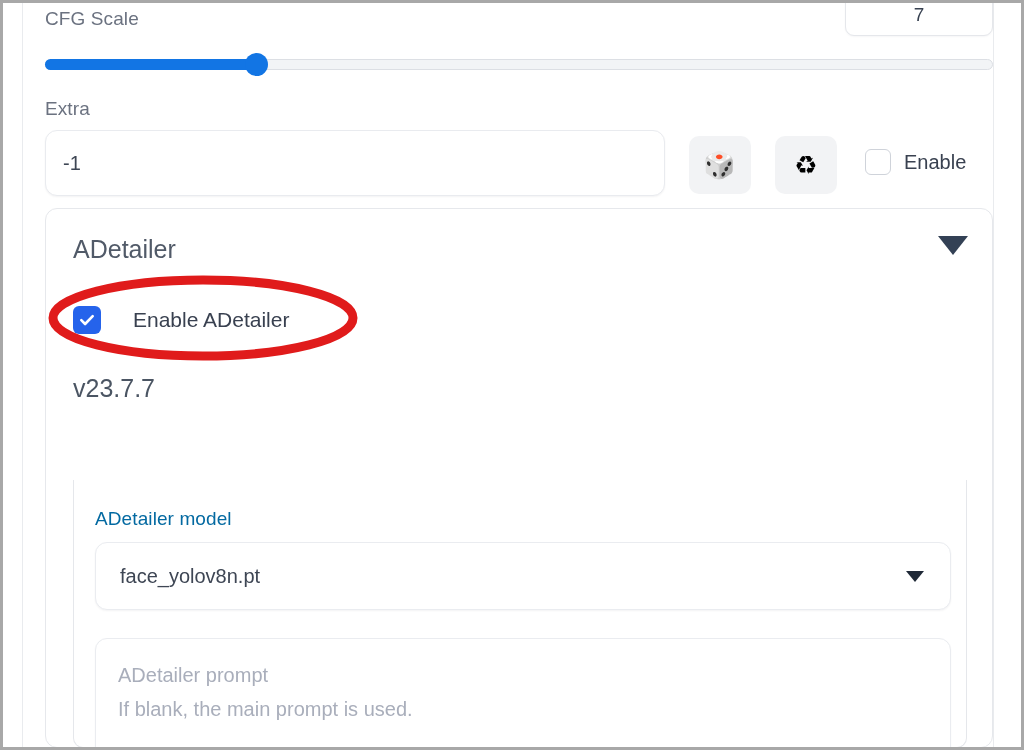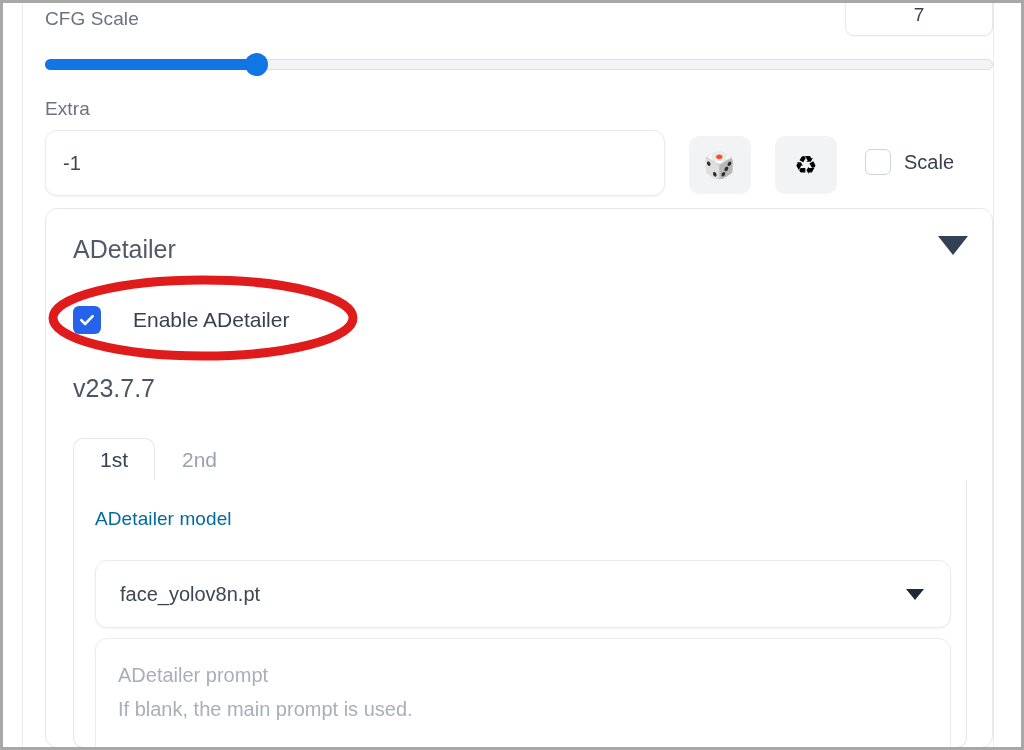--- a/index.html
+++ b/index.html
@@ -309,21 +309,20 @@
     box-sizing: border-box;
     border: 1px solid #eaecf0;
     border-radius: 12px;
     background: #ffffff;
     box-shadow: 0 1px 2px rgba(16,24,40,.05);
     display: flex;
     align-items: center;
     padding: 0 24px;
     font-size: 20px;
     color: #3e4654;
-    margin-top: 18px;
   }
   .select-caret {
     position: absolute;
     right: 26px;
     top: 50%;
     margin-top: -5px;
     width: 0;
     height: 0;
     border-left: 9px solid transparent;
     border-right: 9px solid transparent;
@@ -389,44 +388,40 @@
     <div class="field-label seed-label">Extra</div>
 
     <div class="seed-input">-1</div>
 
     <div class="icon-btn dice">🎲</div>
 
     <div class="icon-btn recycle">♻</div>
 
     <div class="extra-wrap">
       <div class="cb-empty"></div>
-      <div class="extra-label">Scale</div>
+      <div class="extra-label">Enable</div>
     </div>
 
     <div class="ad-panel">
 
       <div class="ad-title">ADetailer</div>
 
       <div class="ad-caret"></div>
 
       <div class="enable-row">
         <div class="cb-checked">
           <svg width="18" height="18" viewBox="0 0 18 18" aria-hidden="true">
             <path d="M3.3 9.2 L7.1 13 L14.7 5.2" fill="none" stroke="#ffffff" stroke-width="2.6" stroke-linecap="round" stroke-linejoin="round"></path>
           </svg>
         </div>
         <div class="enable-label">Enable ADetailer</div>
       </div>
 
       <div class="ad-version">v23.7.7</div>
 
-      <div class="tabbar">
-        <div class="tab active">1st</div>
-        <div class="tab">2nd</div>
-      </div>
 
       <div class="tabpanel">
 
         <div class="field-label model-label">ADetailer model</div>
 
         <div class="model-select">
           <span>face_yolov8n.pt</span>
           <span class="select-caret"></span>
         </div>
 

